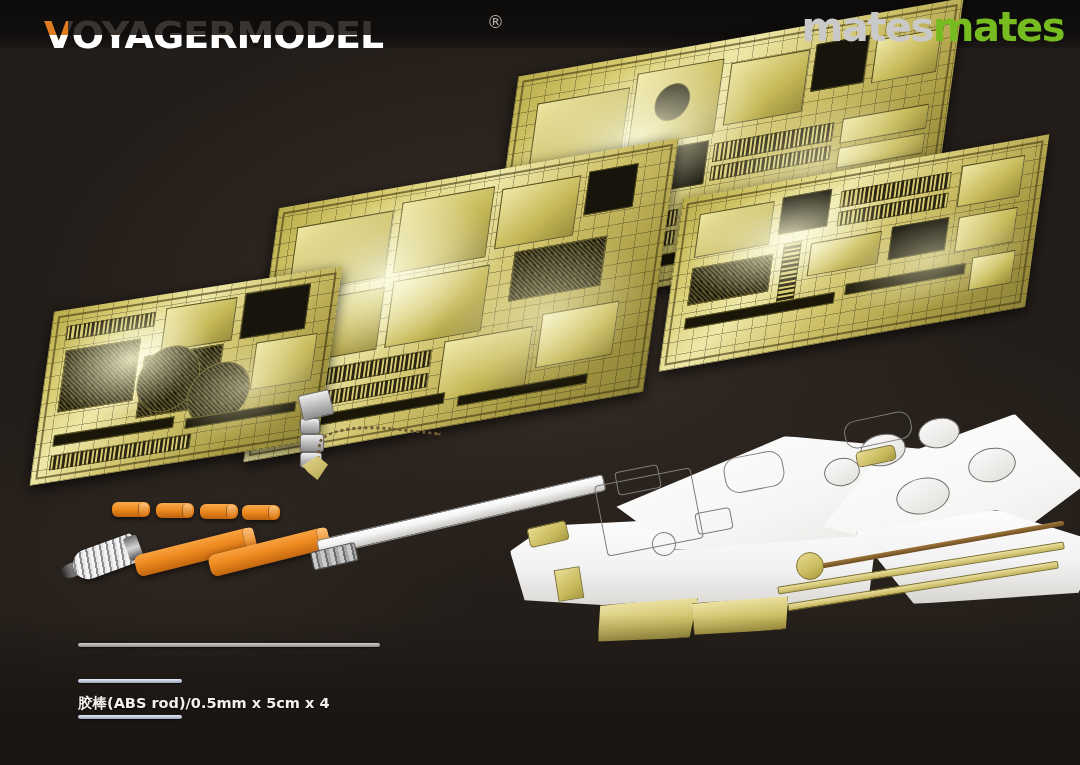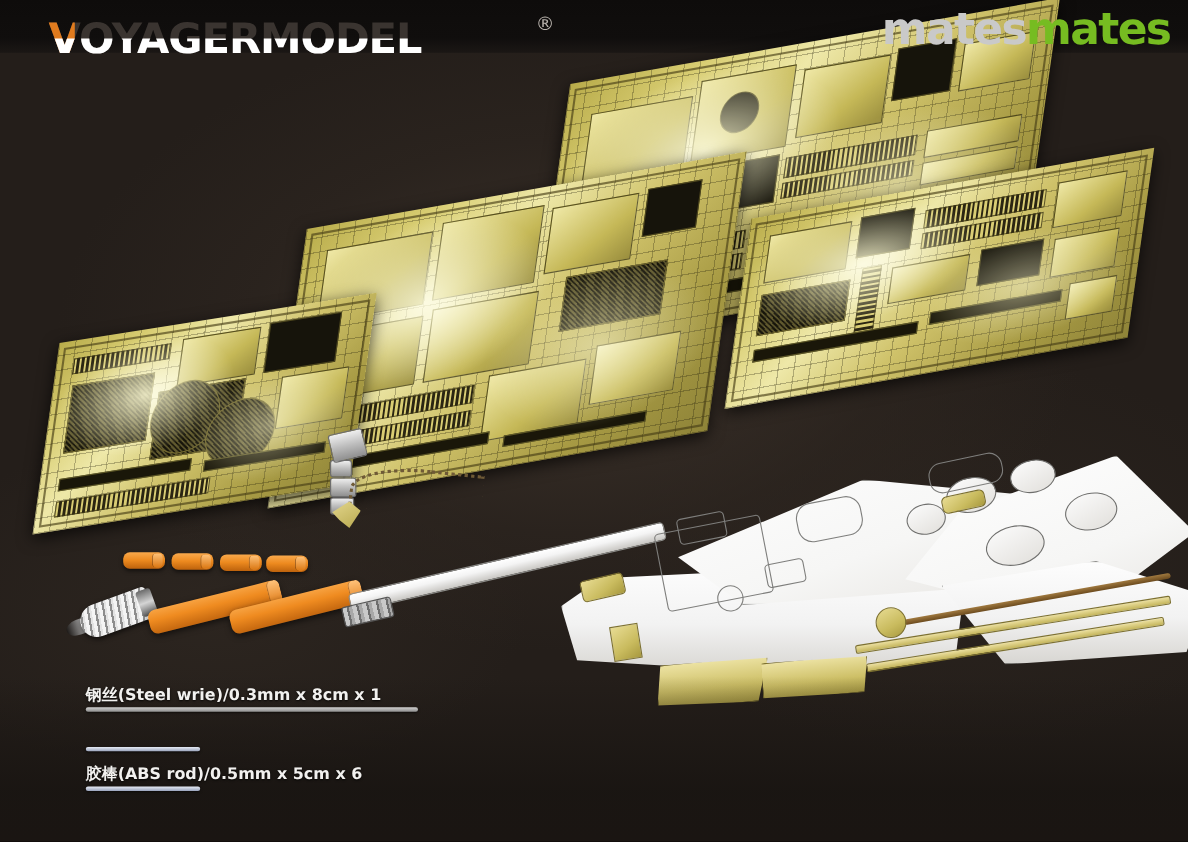--- a/index.html
+++ b/index.html
@@ -458,22 +458,21 @@
     <div class="vl-o" style="left:0;width:24px;">VOYAGERMODEL</div>
     <div class="vl-o" style="left:250px;width:34px;clip-path:inset(0 0 0 250px);">VOYAGERMODEL</div>
     <div class="vl-text vl-b">VOYAGERMODEL</div>
   </div>
   <div class="reg-mark">®</div>
 
   <div class="scalemates">
     <span class="sm-scale">mates</span><span class="sm-mates">mates</span>
   </div>
 
-  <div class="spec" style="top:622px;">钢丝(Steel wrie)/0.3mm x 8cm x 1</div>
   <div class="ul grey" style="top:643px;width:302px;"></div>
 
   <div class="ul blue" style="top:679px;width:104px;"></div>
 
-  <div class="spec" style="top:694px;">胶棒(ABS rod)/0.5mm x 5cm x 6</div>
+  <div class="spec" style="top:694px;">胶棒(ABS rod)/0.5mm x 5cm x 4</div>
   <div class="ul blue" style="top:715px;width:104px;"></div>
 
 
 </div>
 
 </body></html>

